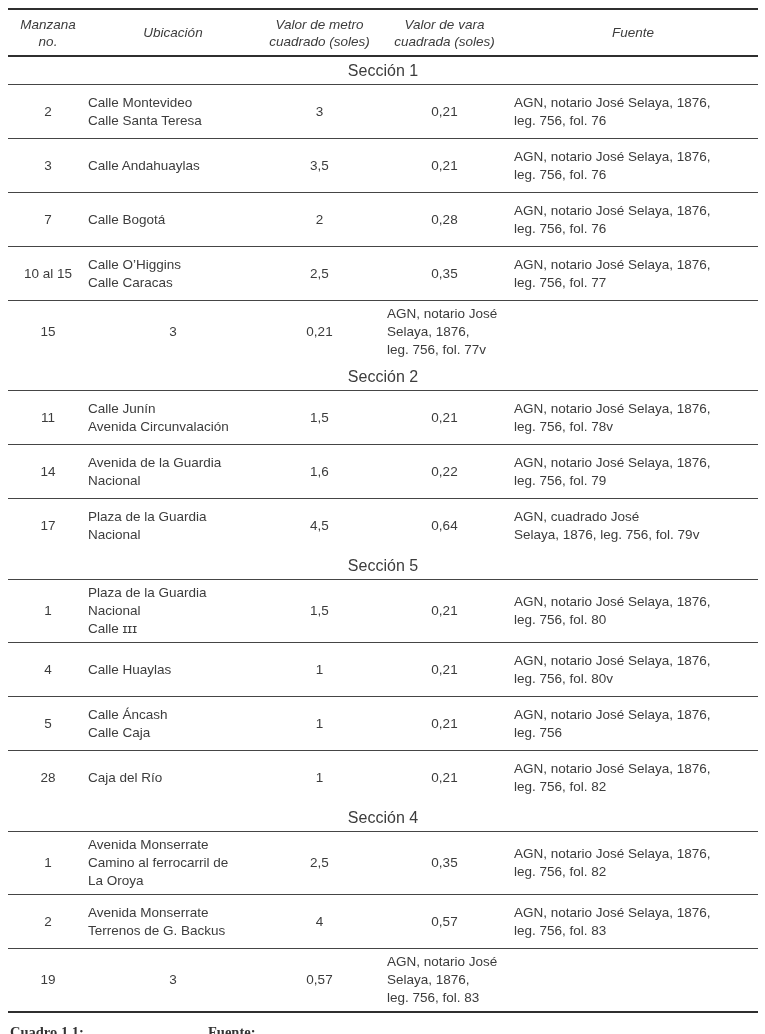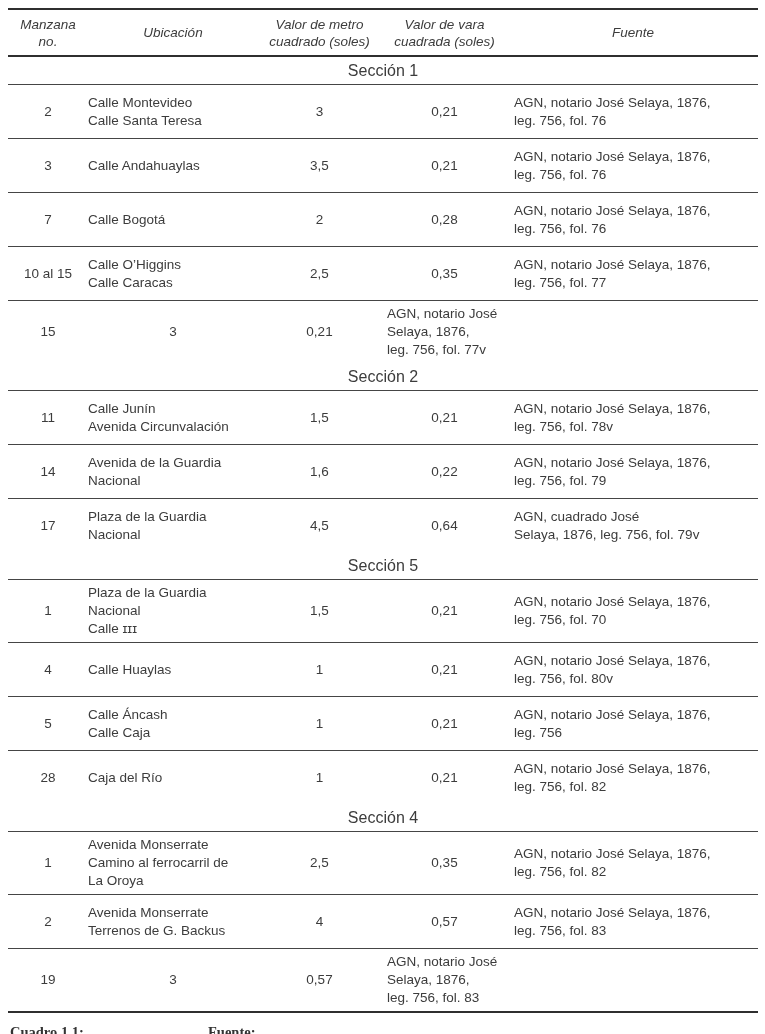--- a/index.html
+++ b/index.html
@@ -173,21 +173,21 @@
           <div class="cell c-num">1</div>
           <div class="cell c-ubi">
             <div>Plaza de la Guardia</div>
             <div>Nacional</div>
             <div>Calle ɪɪɪ</div>
           </div>
           <div class="cell c-vara">1,5</div>
           <div class="cell c-metro">0,21</div>
           <div class="cell c-fuente">
             <div>AGN, notario José Selaya, 1876,</div>
-            <div>leg. 756, fol. 70</div>
+            <div>leg. 756, fol. 80</div>
           </div>
         </div>
         <div class="t-row data-row">
           <div class="cell c-num">4</div>
           <div class="cell c-ubi">
             <div>Calle Huaylas</div>
           </div>
           <div class="cell c-vara">1</div>
           <div class="cell c-metro">0,21</div>
           <div class="cell c-fuente">

